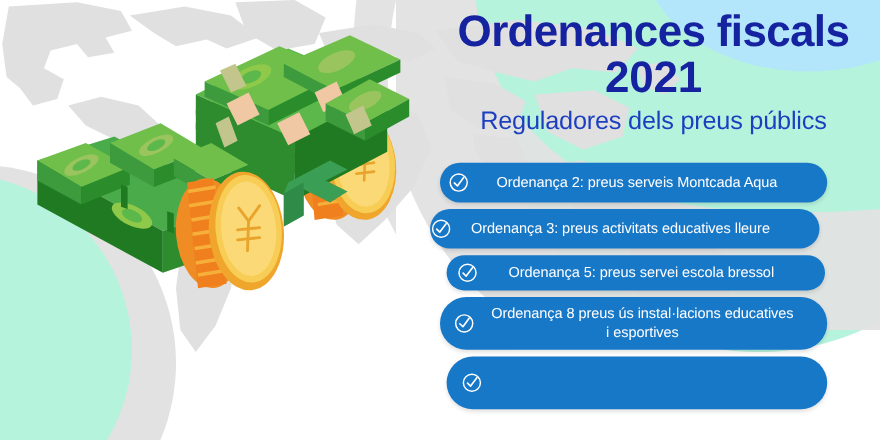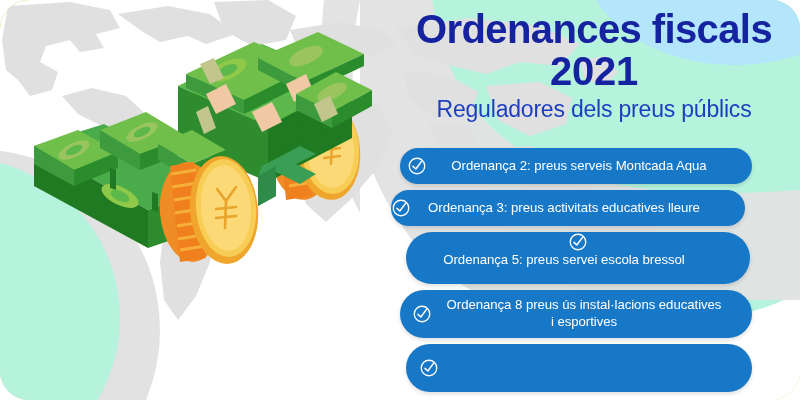--- a/index.html
+++ b/index.html
@@ -5,21 +5,20 @@
 <style>
   html,body{margin:0;padding:0;}
   body{
     width:800px;height:400px;overflow:hidden;
     background:#ffffff;
     font-family:"Liberation Sans","DejaVu Sans",sans-serif;
   }
   #poster{
     position:relative;width:800px;height:400px;overflow:hidden;
     background:#84cc16;
-    border-radius:29px;
   }
 
   
   .bg-layer{position:absolute;inset:0;overflow:hidden;}
   .bg-svg{position:absolute;left:0;top:0;width:800px;height:400px;}
 
   
   .illus{position:absolute;left:0px;top:0px;width:400px;height:400px;}
   .illus svg{width:400px;height:400px;display:block;}
 
@@ -65,21 +64,21 @@
     font-size:13.2px;line-height:1.28;
     letter-spacing:-0.05px;
     padding-right:28px;
     font-family:"Liberation Sans","DejaVu Sans",sans-serif;
   }
   
   .pill.r0{margin-left:12px;width:352px;height:36px;}
   .pill.r0 .pill-icon{width:34px;}
   .pill.r1{margin-left:3px;width:354px;height:36px;}
   .pill.r1 .pill-icon{width:20px;}
-  .pill.r2{margin-left:18px;width:344px;height:52px;flex-direction:column;}
+  .pill.r2{margin-left:18px;width:344px;height:32px;}
   .pill.r2 .pill-icon{width:38px;}
   .pill.r3{margin-left:12px;width:352px;height:48px;}
   .pill.r3 .pill-icon{width:44px;}
   .pill.r4{margin-left:18px;width:346px;height:48px;}
   .pill.r4 .pill-icon{width:46px;}
 </style>
 </head>
 <body>
 
 <div id="poster">

